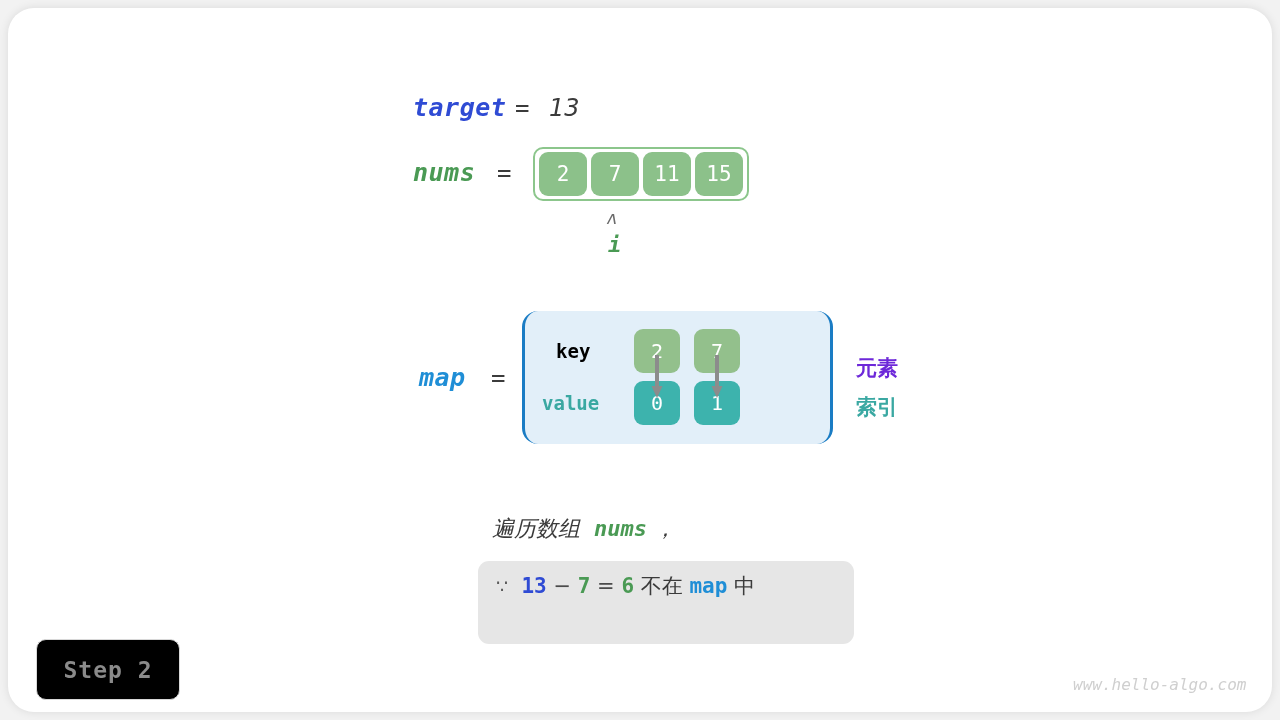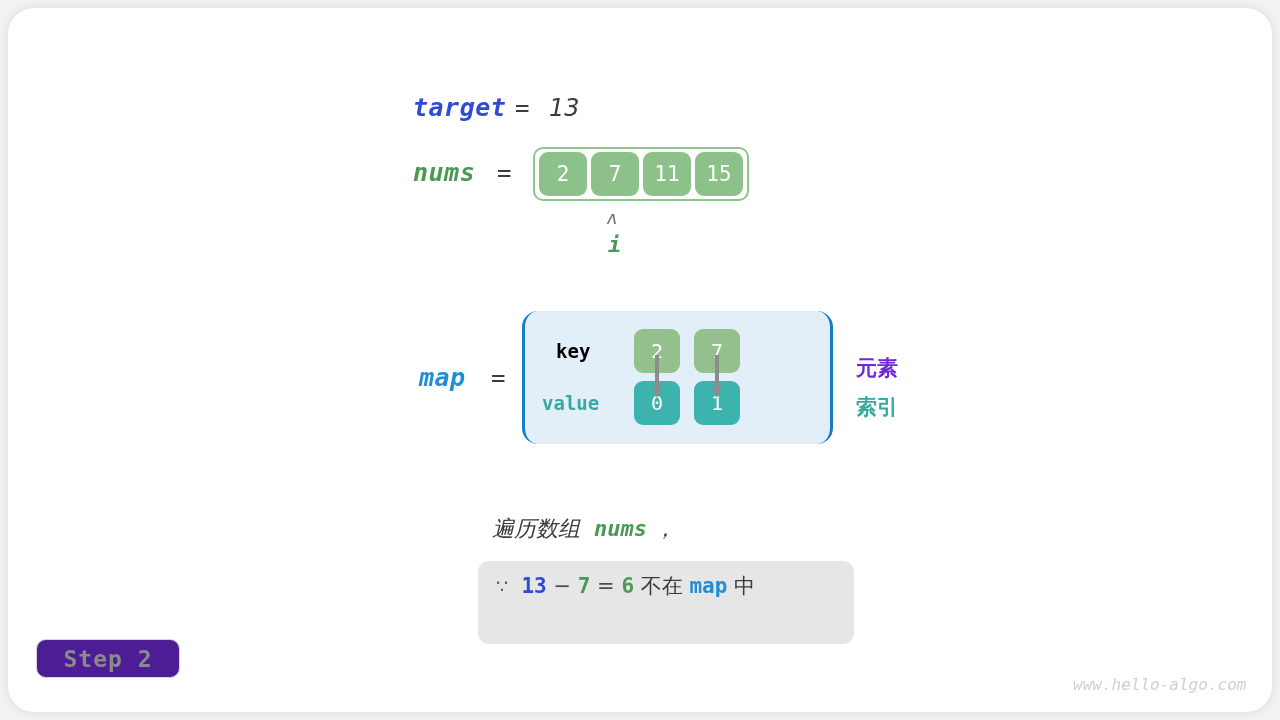--- a/index.html
+++ b/index.html
@@ -203,22 +203,22 @@
   .note-line .op { color: #4b4b4b; }
   .note-line .kw-map {
     font-family: "DejaVu Sans Mono", "Liberation Mono", monospace;
     color: #1f8ed6; font-weight: bold;
   }
 
   
   .step-badge {
     position: absolute;
     left: 36px; top: 639px;
-    width: 144px; height: 39px;
-    background: #4c1d95;
+    width: 144px; height: 61px;
+    background: #000000;
     border: 1px solid #d8d8d8;
     border-radius: 10px;
     box-sizing: border-box;
     display: flex;
     align-items: center;
     justify-content: center;
     font-family: "DejaVu Sans Mono", "Liberation Mono", monospace;
     font-size: 23px;
     font-weight: bold;
     color: #8a8a8a;

